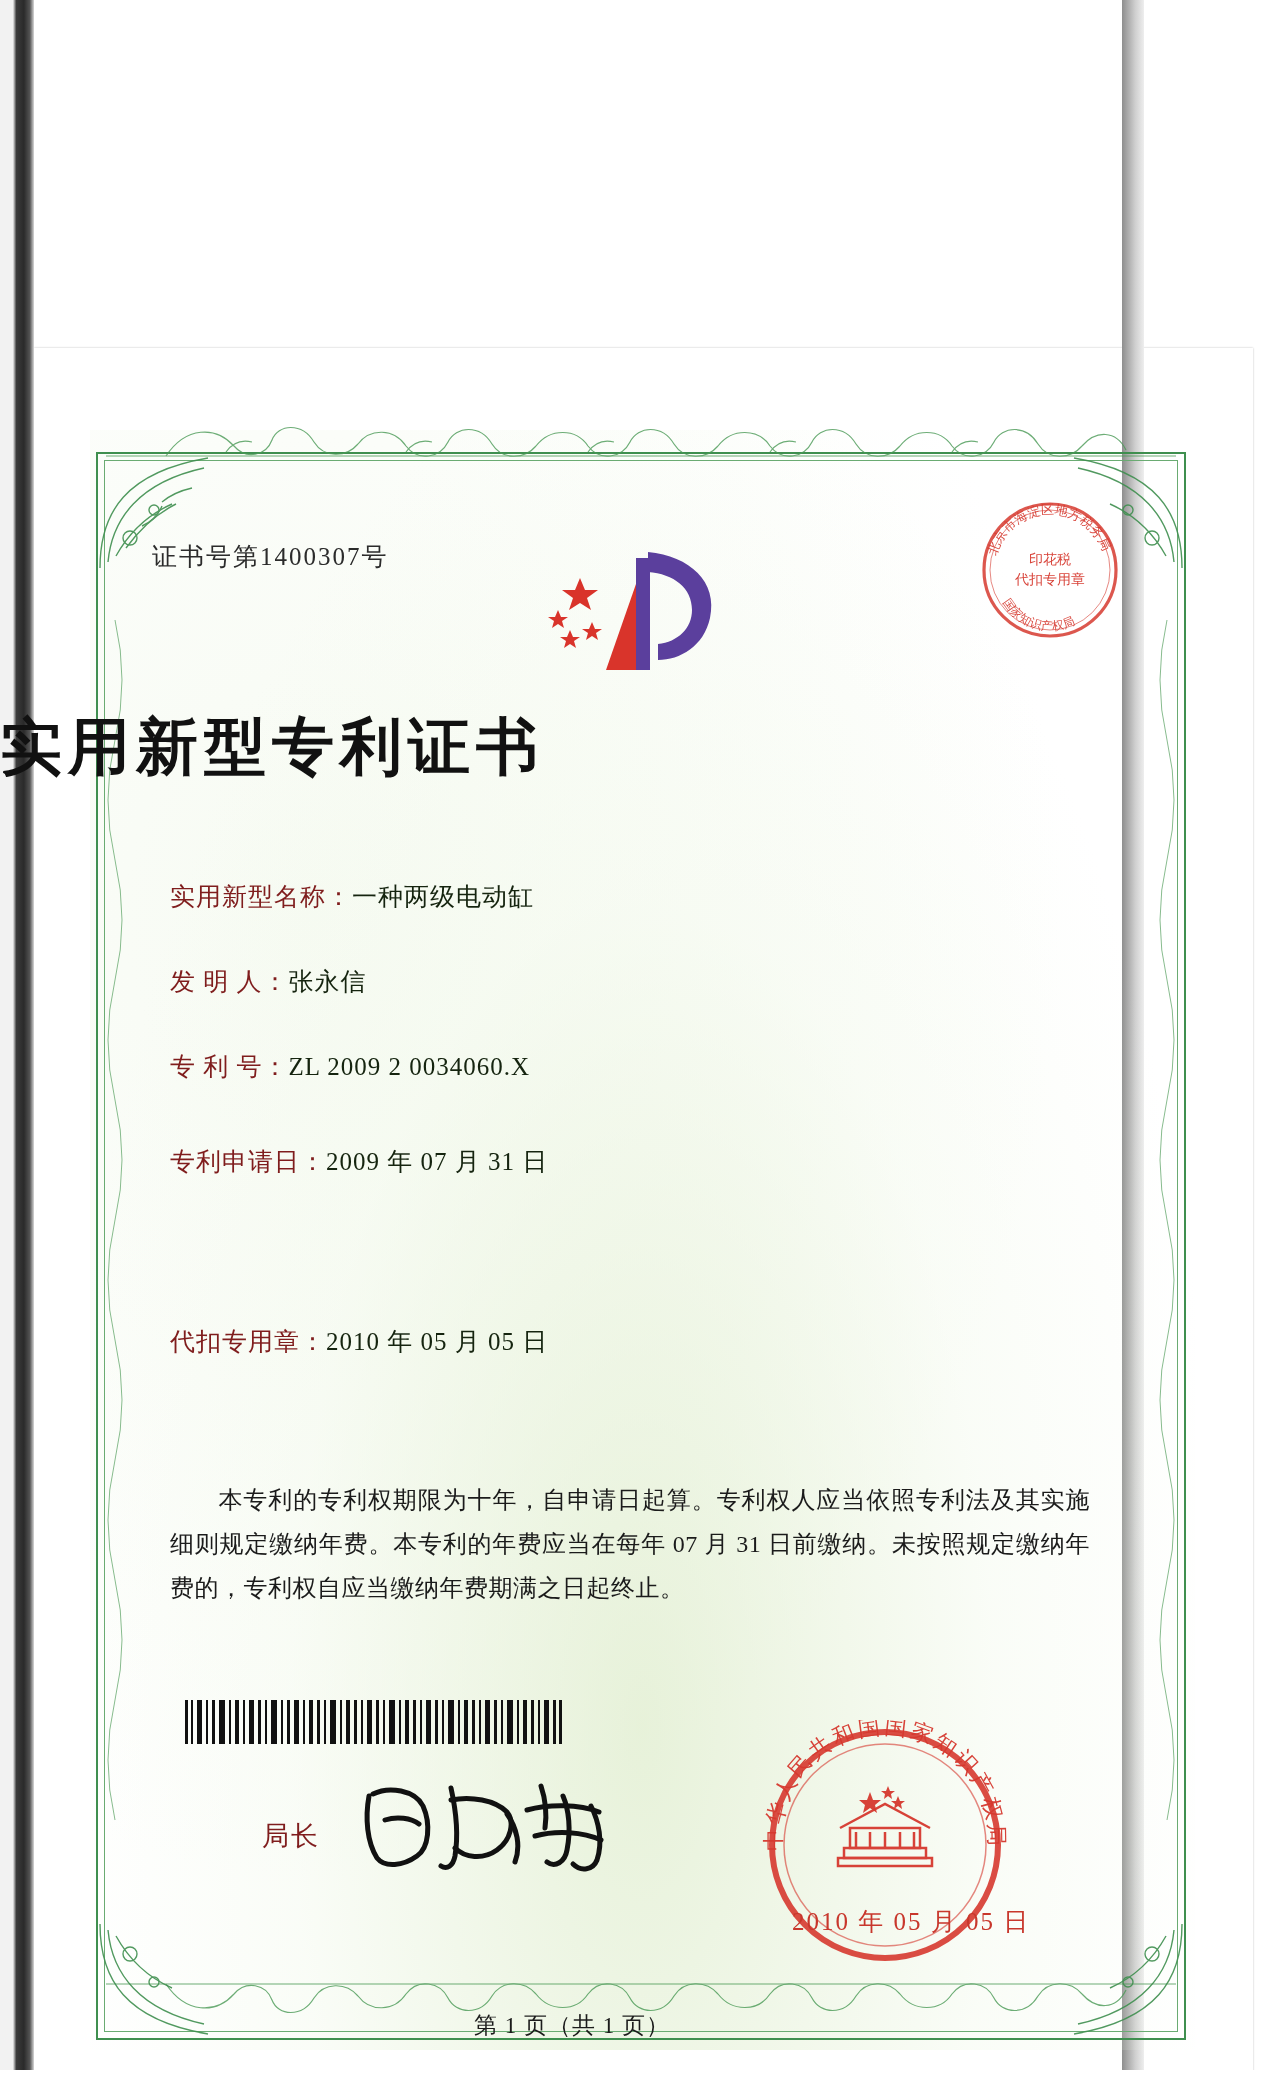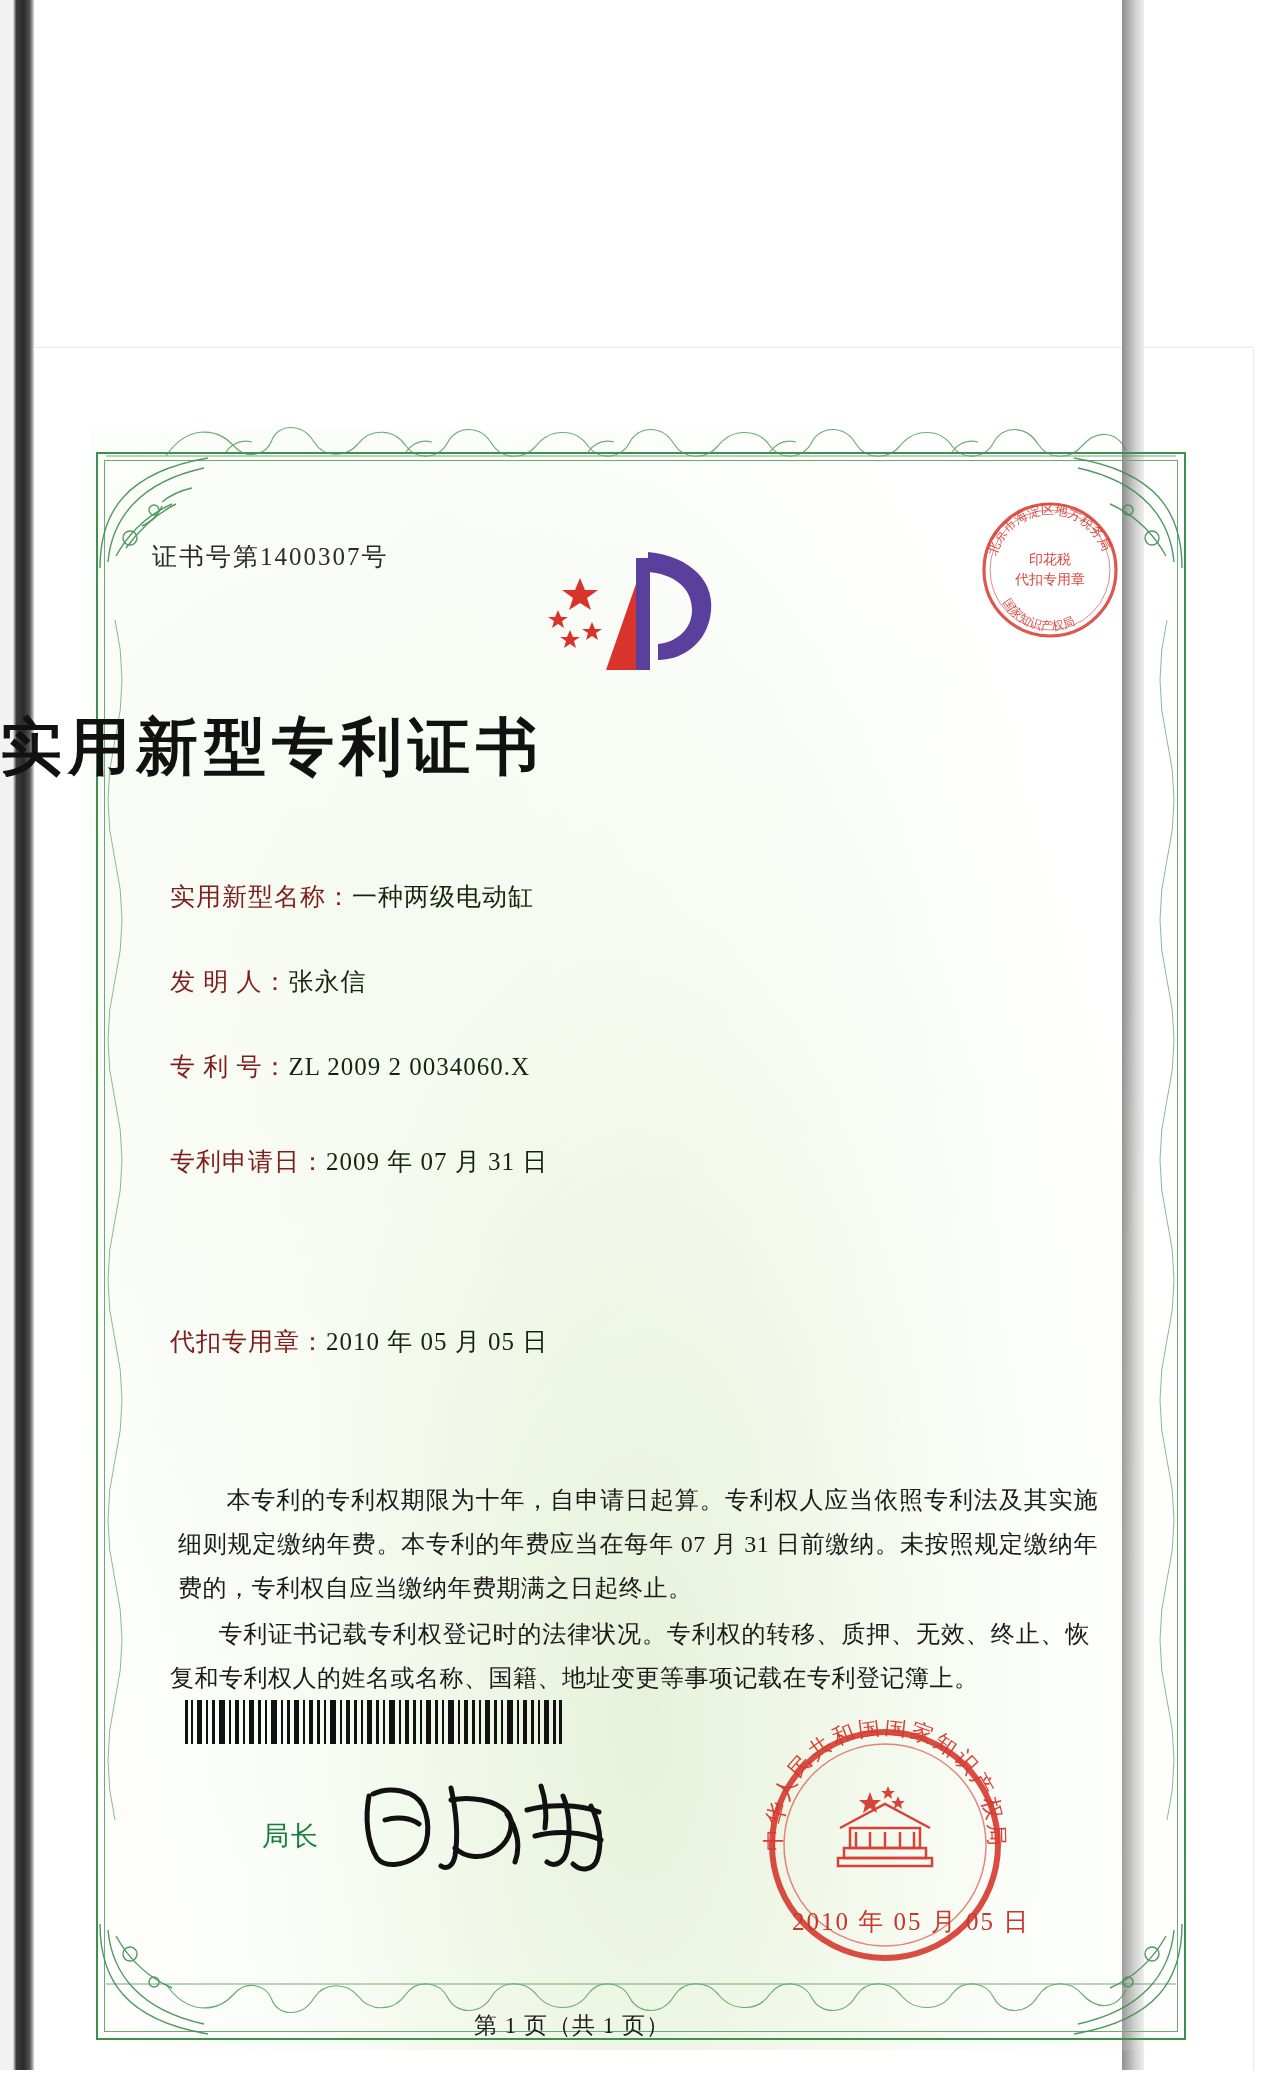--- a/index.html
+++ b/index.html
@@ -177,39 +177,39 @@
     position: absolute;
     left: 170px;
     width: 920px;
     font-size: 24px;
     line-height: 44px;
     color: #1b1b1b;
     text-align: justify;
     letter-spacing: 0.5px;
   }
   .p1 { top: 1385px; }
-  .p2 { top: 1478px; margin-left: 8px; }
+  .p2 { top: 1478px; }
   .p3 { top: 1612px; }
   .para .indent { display: inline-block; width: 48px; }
 
   
   .barcode {
     position: absolute;
     left: 185px;
     top: 1700px;
     width: 378px;
     height: 44px;
   }
 
   .sig-label {
     position: absolute;
     left: 262px;
     top: 1818px;
     font-size: 27px;
-    color: #15803d;
+    color: #7f1d1d;
     letter-spacing: 2px;
   }
   .signature {
     position: absolute;
     left: 355px;
     top: 1770px;
     width: 270px;
     height: 110px;
   }
 
@@ -401,21 +401,20 @@
     <span class="lbl">专  利  号：</span><span class="val">ZL 2009 2 0034060.X</span>
   </div>
   <div class="field f4">
     <span class="lbl">专利申请日：</span><span class="val">2009 年 07 月 31 日</span>
   </div>
   <div class="field f6">
     <span class="lbl">代扣专用章：</span><span class="val">2010 年 05 月 05 日</span>
   </div>
 
   <div class="para p2"><span class="indent"></span><span>本专利的专利权期限为十年，自申请日起算。专利权人应当依照专利法及其实施细则规定缴纳年费。本专利的年费应当在每年 07 月 31 日前缴纳。未按照规定缴纳年费的，专利权自应当缴纳年费期满之日起终止。</span></div>
-  <div class="para p3"><span class="indent"></span><span>专利证书记载专利权登记时的法律状况。专利权的转移、质押、无效、终止、恢复和专利权人的姓名或名称、国籍、地址变更等事项记载在专利登记簿上。</span></div>
 
   <div class="barcode">
     <svg width="378" height="44" viewBox="0 0 378 44" xmlns="http://www.w3.org/2000/svg">
       <g fill="#111">
         <rect x="0" y="0" width="3" height="44"></rect>
           <rect x="6" y="0" width="2" height="44"></rect>
         <rect x="12" y="0" width="5" height="44"></rect>
           <rect x="21" y="0" width="2" height="44"></rect>
         <rect x="27" y="0" width="3" height="44"></rect>
           <rect x="34" y="0" width="6" height="44"></rect>

